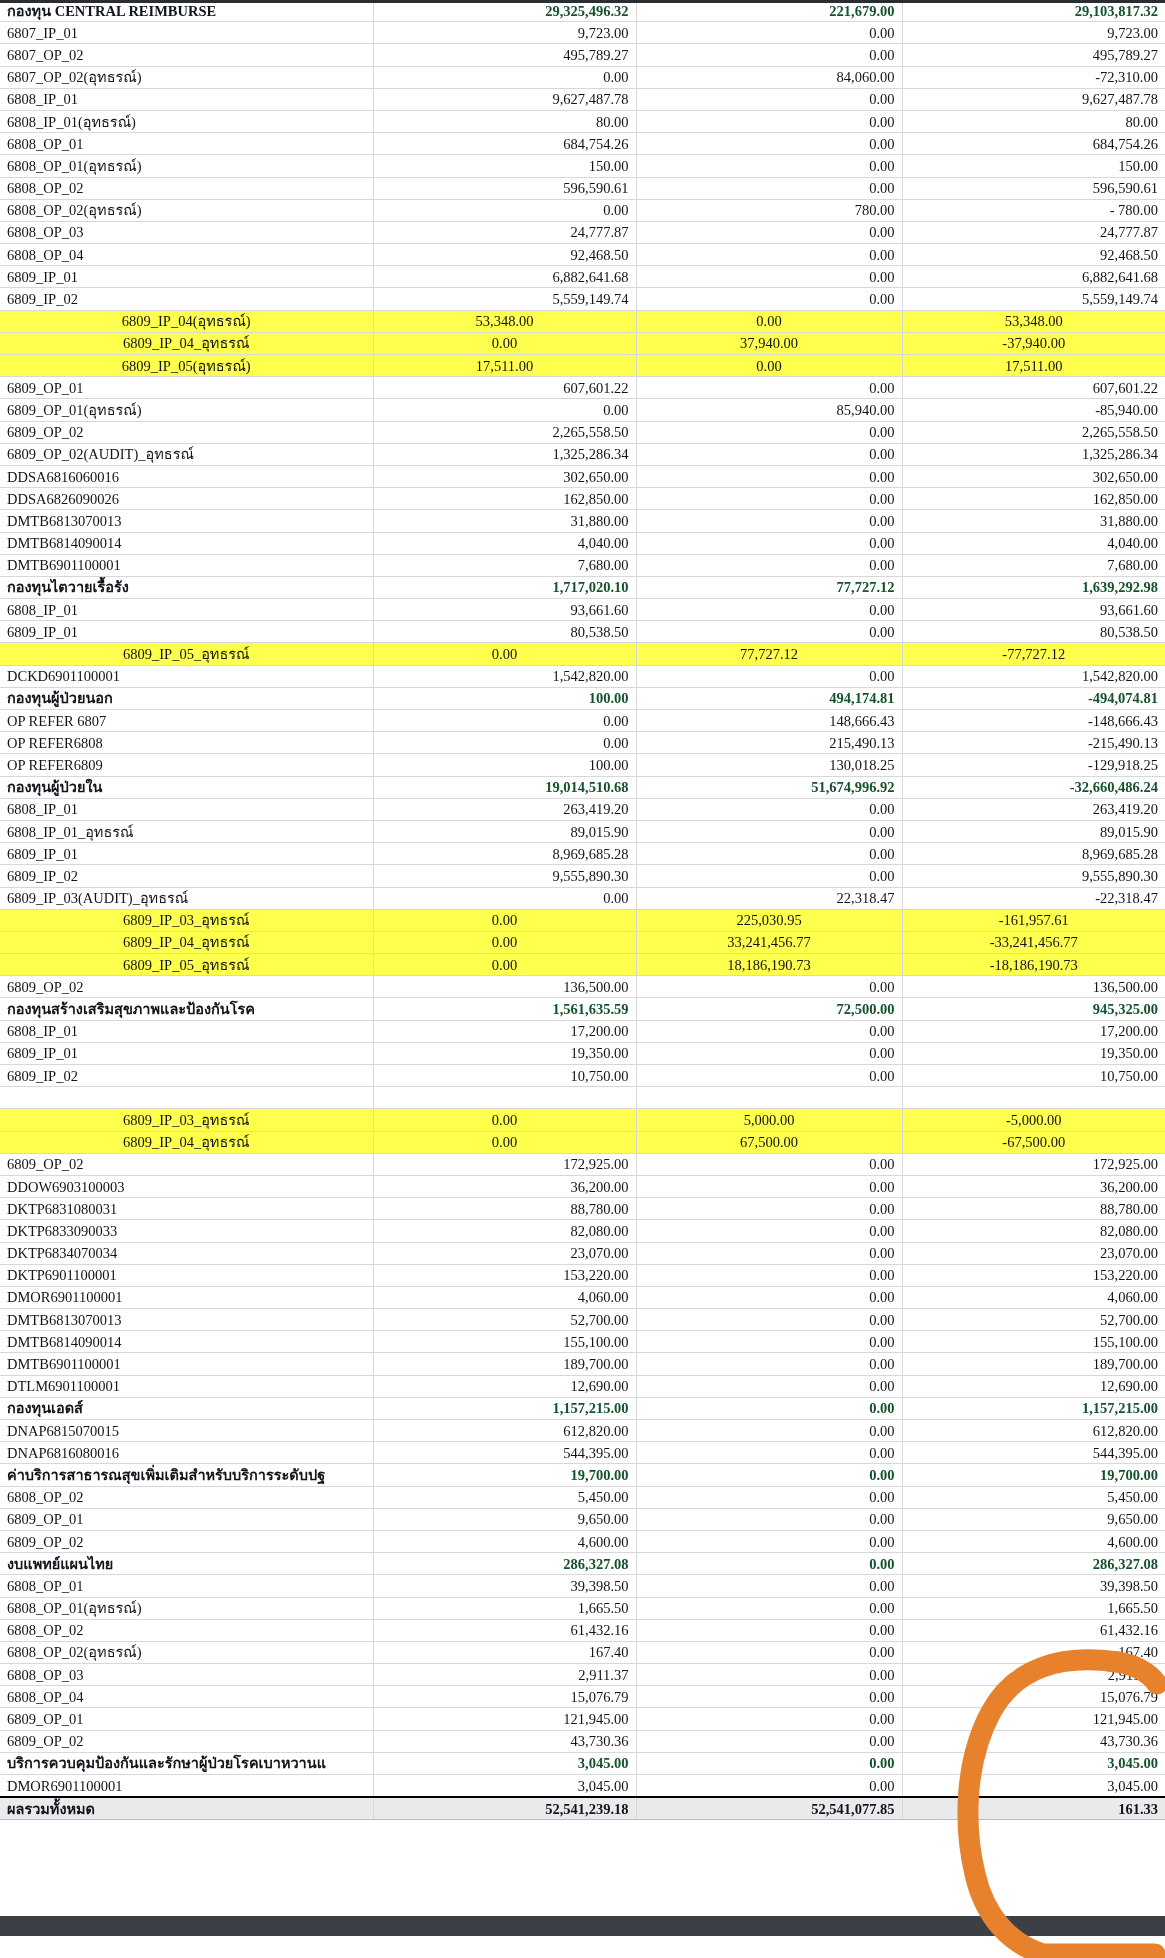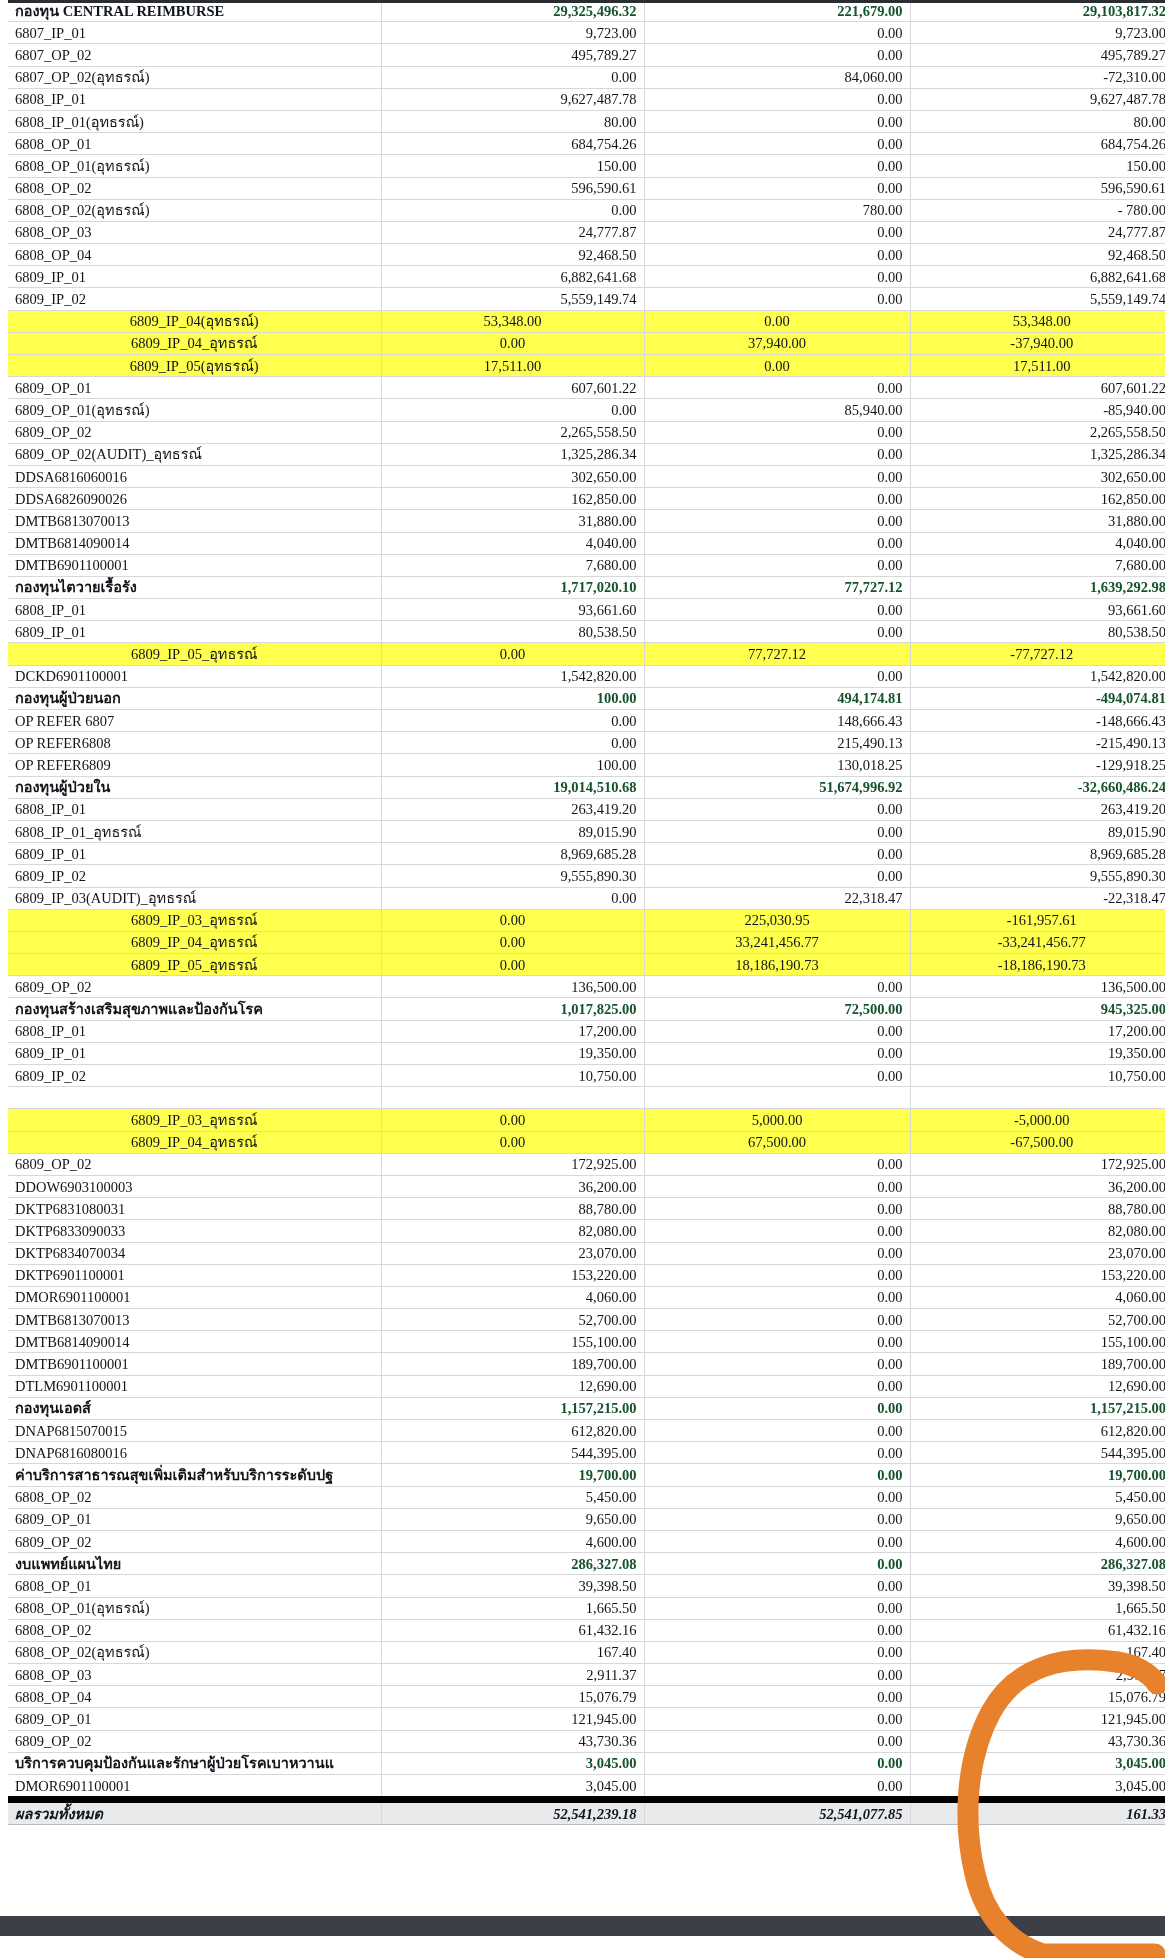--- a/index.html
+++ b/index.html
@@ -14,21 +14,20 @@
     position: relative;
     overflow: hidden;
   }
   #sheet {
     position: absolute;
     left: 0;
     top: 0;
     width: 977px;
     height: 1910px;
     background: #ffffff;
-    margin-left: 8px;
   }
   table.fin {
     border-collapse: collapse;
     width: 1165px;
     table-layout: fixed;
     font-size: 14.5px;
   }
   table.fin col.c-label  { width: 373px; }
   table.fin col.c-amt1   { width: 263px; }
   table.fin col.c-amt2   { width: 266px; }
@@ -51,23 +50,22 @@
   td.num {
     text-align: right;
     border-right: 1px solid #d6d8da;
   }
   td.num.last { border-right: none; }
   tr.group td { font-weight: bold; }
   tr.group td.num { color: #14532d; }
   tr.total td {
     font-weight: bold;
     background: #e9eaec;
-    border-top: 7px solid #000000;
+    border-top: 2px solid #000000;
     border-bottom: 1px solid #b9bcc0;
-    font-style: italic;
   }
   tr.hl td { background: #ffff4d; text-align: center; }
   tr.hl + tr.hl td { border-top: none; }
   .pos { color: #35a48b; }
   .neg { color: #d2322d; }
   .grpval { color: #0a0c0f; }
   .topline {
     position: absolute;
     left: 0; top: 0;
     width: 1165px;
@@ -376,21 +374,21 @@
           <td class="num last neg">-18,186,190.73</td>
         </tr>
         <tr>
           <td class="label">6809_OP_02</td>
           <td class="num">136,500.00</td>
           <td class="num">0.00</td>
           <td class="num last pos">136,500.00</td>
         </tr>
         <tr class="group">
           <td class="label">กองทุนสร้างเสริมสุขภาพและป้องกันโรค</td>
-          <td class="num">1,017,825.00</td>
+          <td class="num">1,561,635.59</td>
           <td class="num">72,500.00</td>
           <td class="num last grpval">945,325.00</td>
         </tr>
         <tr>
           <td class="label">6808_IP_01</td>
           <td class="num">17,200.00</td>
           <td class="num">0.00</td>
           <td class="num last pos">17,200.00</td>
         </tr>
         <tr>

